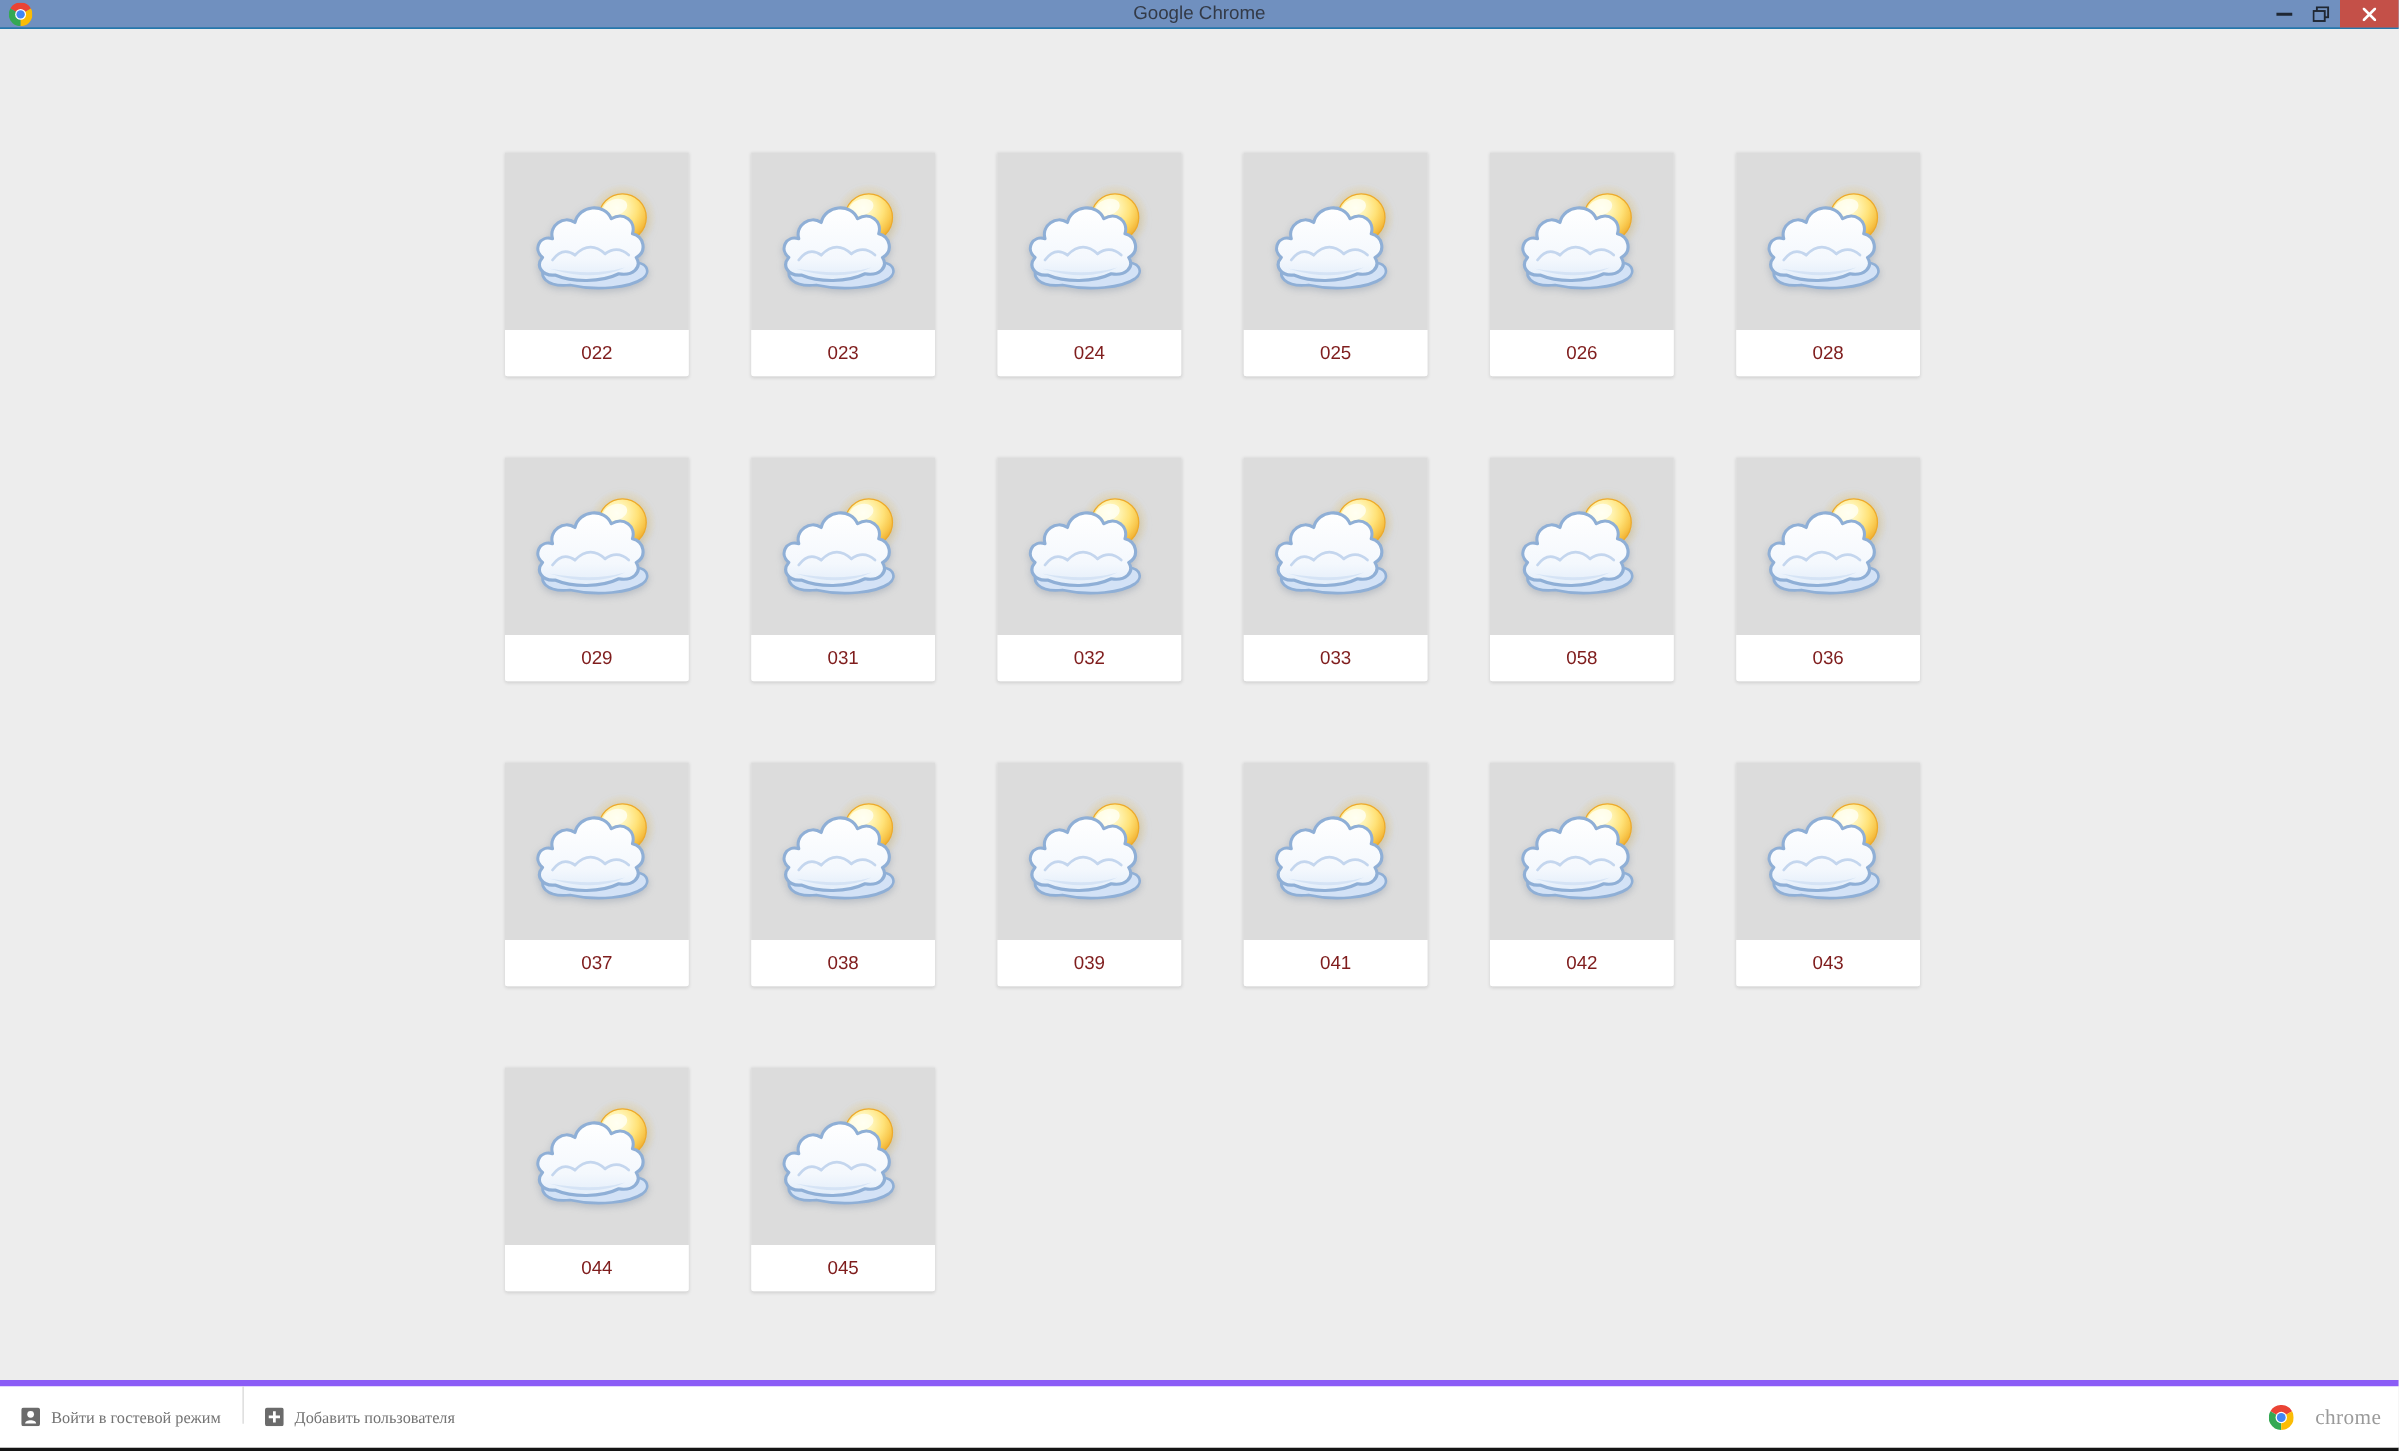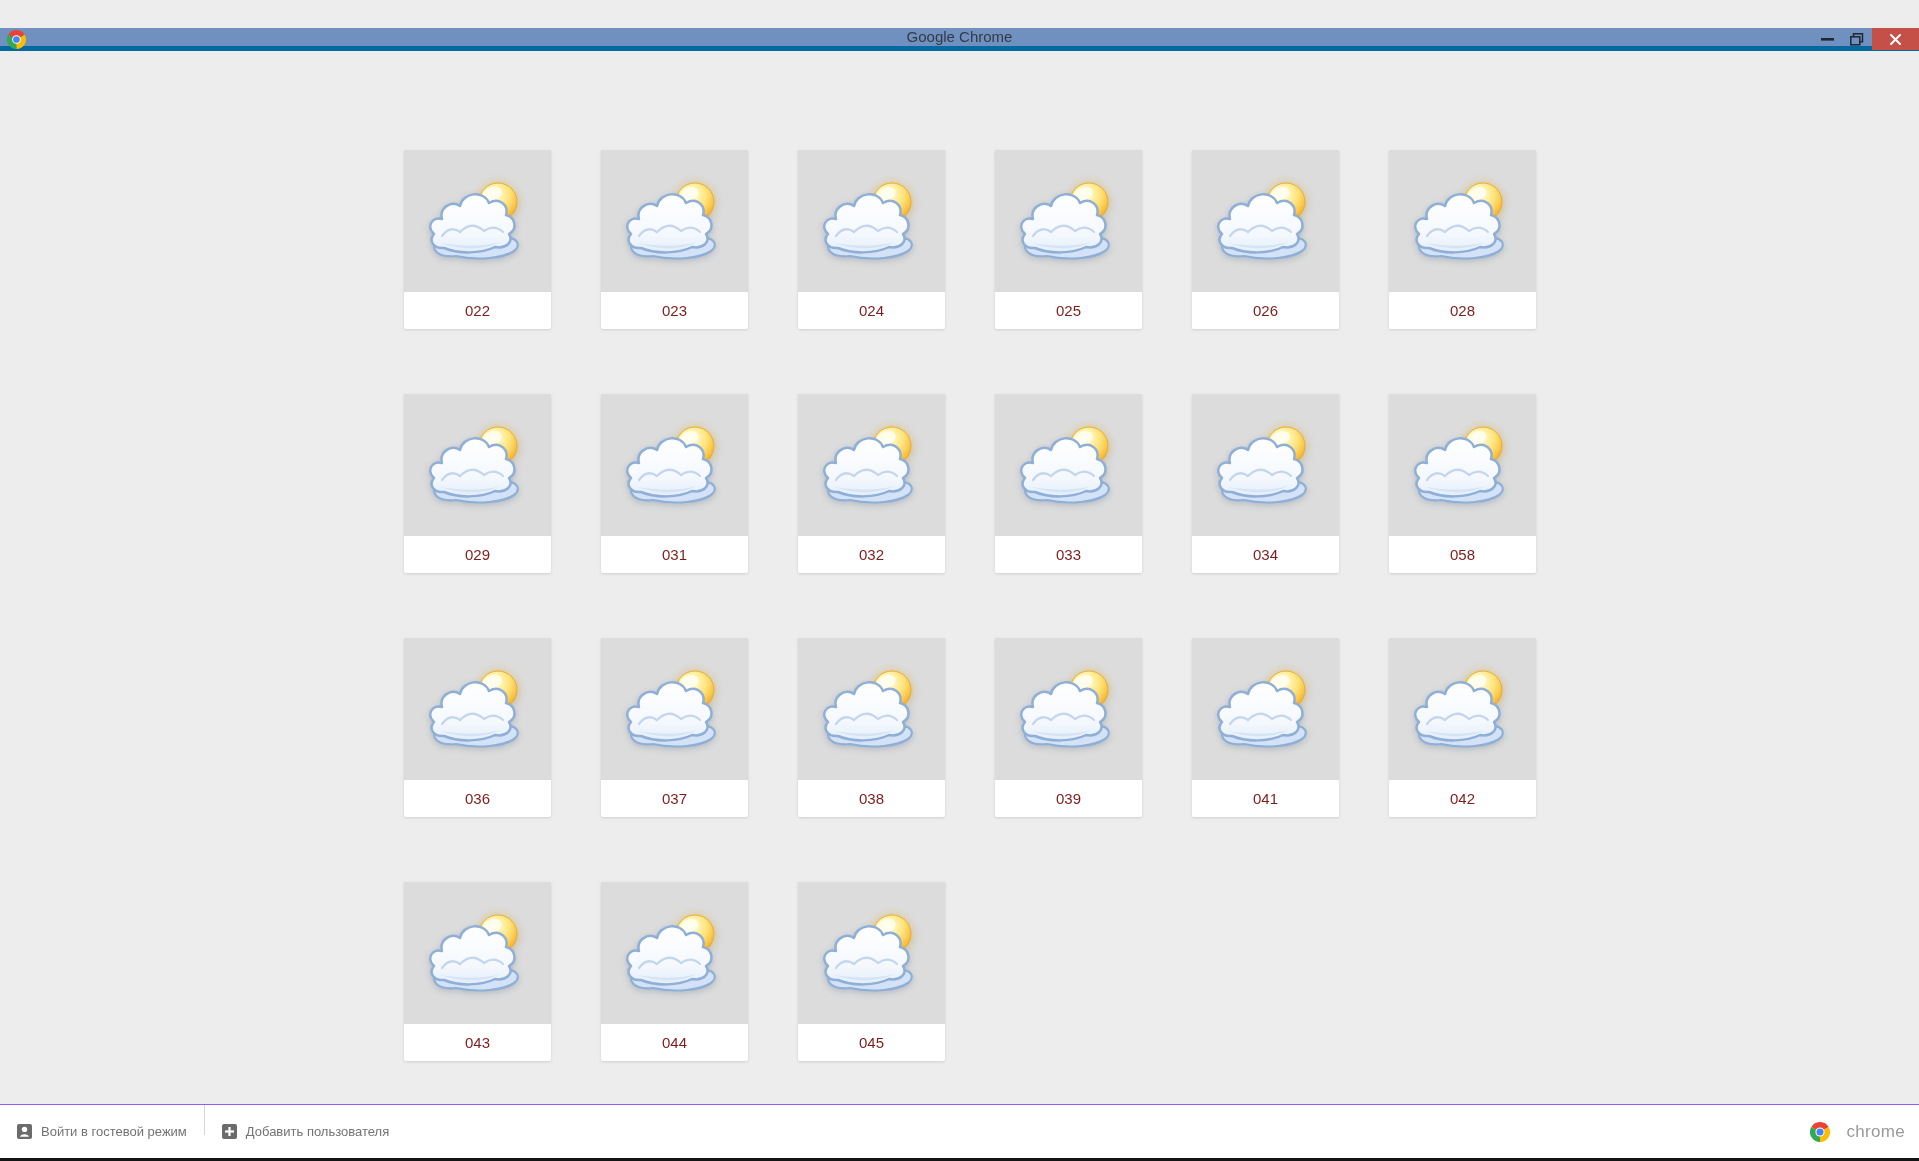--- a/index.html
+++ b/index.html
@@ -10,23 +10,23 @@
     font-family: "Liberation Sans", sans-serif;
     overflow: hidden;
     position: relative;
     display: flex; flex-direction: column;
   }
 
   
   .titlebar {
     height: 23px; flex: 0 0 23px;
     background: var(--titlebar, #7090bf);
-    border-bottom: 5px solid #0369a1;
+    border-bottom: 1px solid #0369a1;
     position: relative;
-    display: flex; align-items: center; justify-content: center; margin-top: 28px;
+    display: flex; align-items: center; justify-content: center;
   }
   .tb-icon { position: absolute; left: 7px; top: 2px; width: 19px; height: 19px; }
   .tb-title { font-size: 15px; color: #333a47; line-height: 22px; }
   .controls { position: absolute; right: 0; top: 0; height: 22px; display: flex; align-items: stretch; }
   .ctl { width: 30px; display: flex; align-items: center; justify-content: center; cursor: default; }
   .ctl svg { display: block; }
   .ctl.close { width: 47px; background: var(--close-button, #c45048); }
 
   
   main { flex: 1 1 auto; position: relative; }
@@ -57,23 +57,24 @@
     height: 37px; background: #ffffff;
     display: flex; align-items: center; justify-content: center;
     font-size: 15px; color: #7f1d1d;
     border-radius: 0 0 2px 2px;
   }
 
   
   footer {
     flex: 0 0 54px; height: 54px;
     background: #ffffff;
-    border-top: 1px solid #8b5cf6;
+    border-top: 5px solid #8b5cf6;
     display: flex; align-items: flex-start;
     position: relative;
+    font-family: Liberation Serif, serif;
   }
   .fbtn {
     display: flex; align-items: center; gap: 9px;
     height: 100%; padding: 0 17px;
     font-size: 13px; color: #737373;
     cursor: pointer; white-space: nowrap;
   }
   .fbtn svg { width: 15px; height: 15px; display: block; }
   .divider { width: 1px; height: 30px; background: #d6d6d6; }
   .brand {
@@ -244,28 +245,20 @@
 
       <div class="tile">
         <div class="tile-avatar">
           <svg>
             <use href="#wicon"></use>
           </svg>
         </div>
         <div class="tile-label">033</div>
       </div>
 
-      <div class="tile">
-        <div class="tile-avatar">
-          <svg>
-            <use href="#wicon"></use>
-          </svg>
-        </div>
-        <div class="tile-label">034</div>
-      </div>
 
       <div class="tile">
         <div class="tile-avatar">
           <svg>
             <use href="#wicon"></use>
           </svg>
         </div>
         <div class="tile-label">058</div>
       </div>
 

